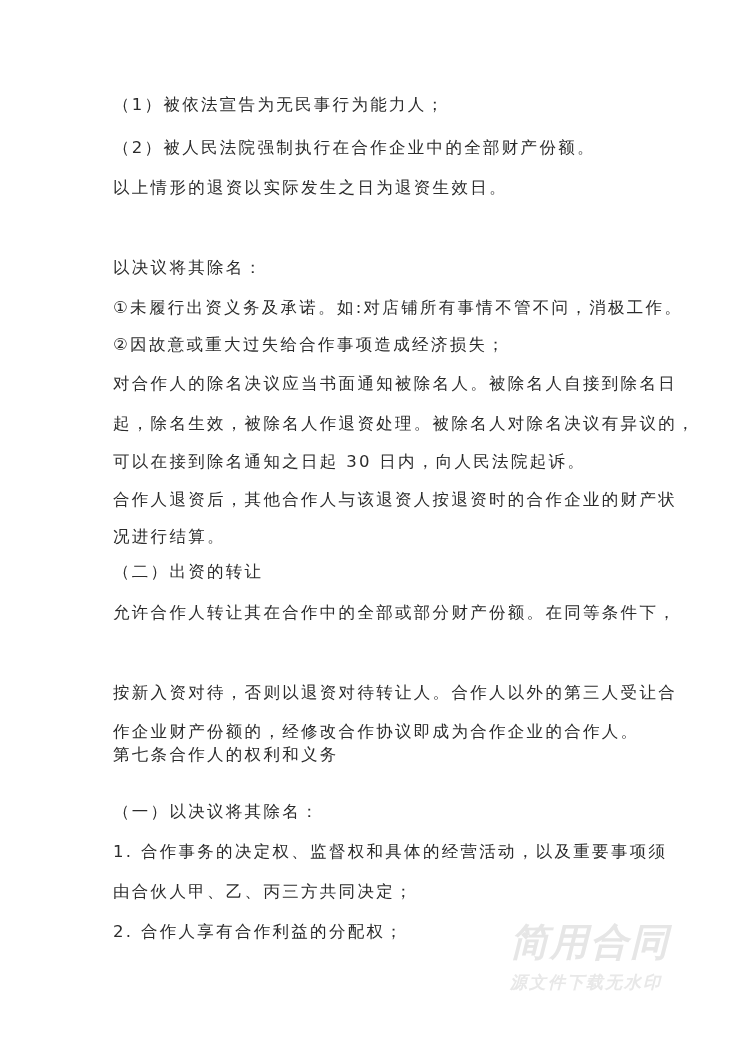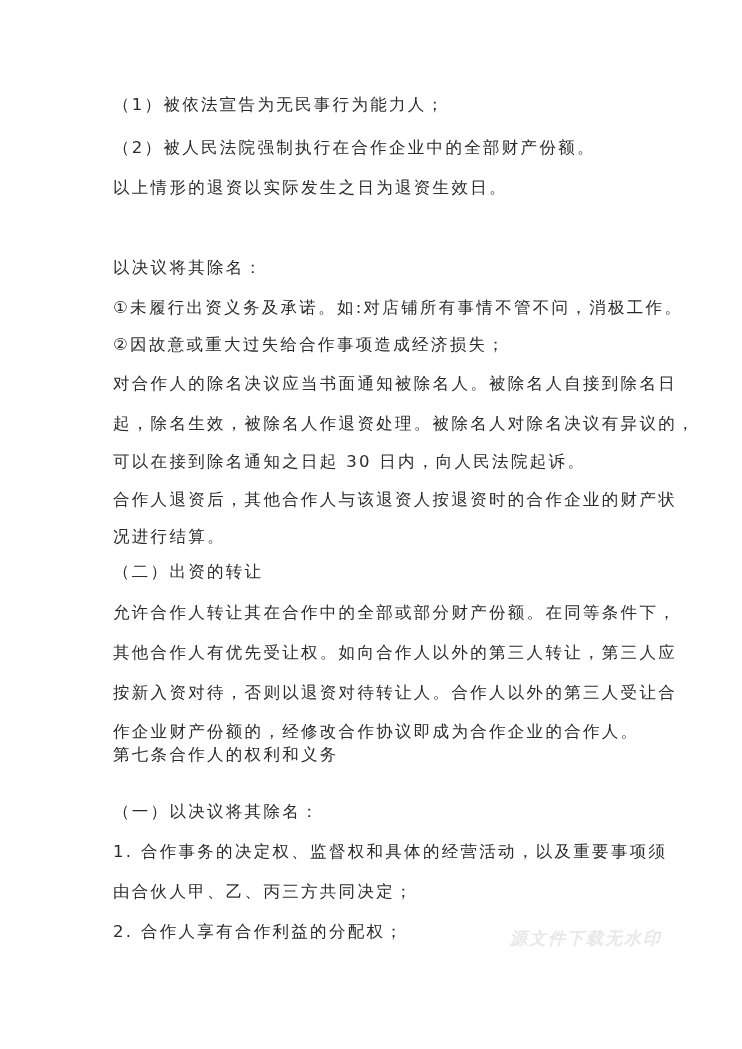--- a/index.html
+++ b/index.html
@@ -32,25 +32,25 @@
   <div class="line" style="top:257px">以决议将其除名：</div>
   <div class="line" style="top:334px">②因故意或重大过失给合作事项造成经济损失；</div>
   <div class="line" style="top:297px">①未履行出资义务及承诺。如:对店铺所有事情不管不问，消极工作。</div>
   <div class="line" style="top:373px">对合作人的除名决议应当书面通知被除名人。被除名人自接到除名日</div>
   <div class="line" style="top:413px">起，除名生效，被除名人作退资处理。被除名人对除名决议有异议的，</div>
   <div class="line" style="top:451px">可以在接到除名通知之日起 30 日内，向人民法院起诉。</div>
   <div class="line" style="top:489px">合作人退资后，其他合作人与该退资人按退资时的合作企业的财产状</div>
   <div class="line" style="top:526px">况进行结算。</div>
   <div class="line" style="top:561px">（二）出资的转让</div>
   <div class="line" style="top:602px">允许合作人转让其在合作中的全部或部分财产份额。在同等条件下，</div>
-  <div class="line" style="top:642px">其他合作人有优先受让权。如向合作人以外的第三人转让，第三人应</div>
   <div class="line" style="top:721px">作企业财产份额的，经修改合作协议即成为合作企业的合作人。</div>
   <div class="line" style="top:682px">按新入资对待，否则以退资对待转让人。合作人以外的第三人受让合</div>
   <div class="line" style="top:744px">第七条合作人的权利和义务</div>
   <div class="line" style="top:801px">（一）以决议将其除名：</div>
   <div class="line" style="top:841px">1. 合作事务的决定权、监督权和具体的经营活动，以及重要事项须</div>
   <div class="line" style="top:881px">由合伙人甲、乙、丙三方共同决定；</div>
   <div class="line" style="top:921px">2. 合作人享有合作利益的分配权；</div>
 
   <div class="watermark">
+    <span class="wm-title">简用合同</span>
     <span class="wm-sub">源文件下载无水印</span>
   </div>
 </div>
 
 </body></html>

